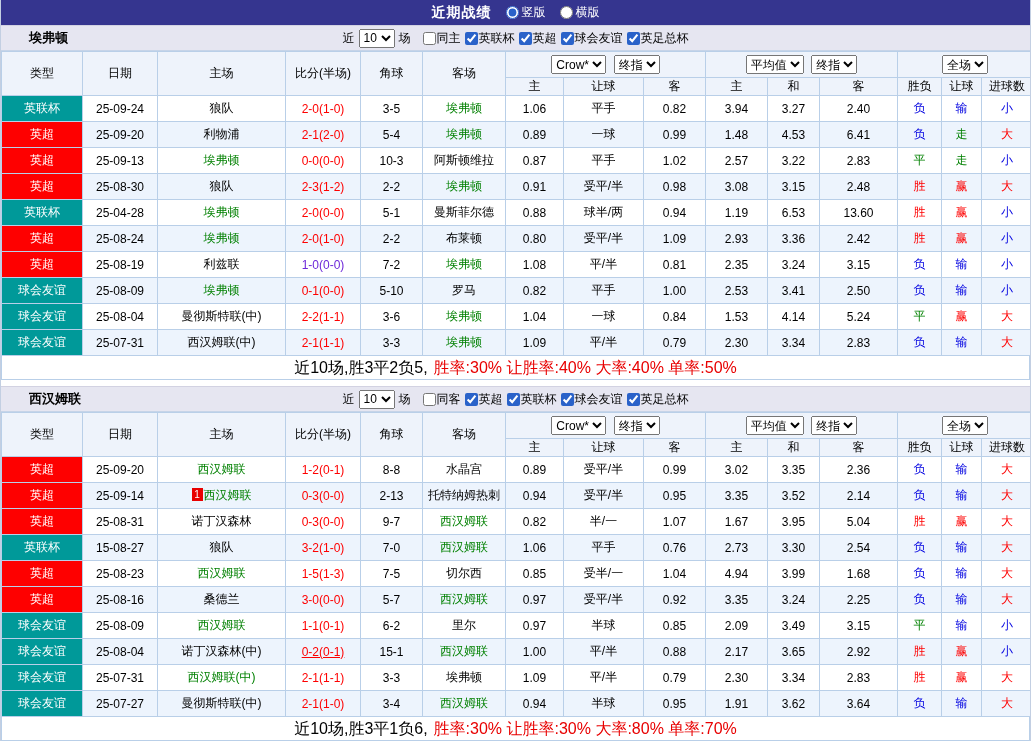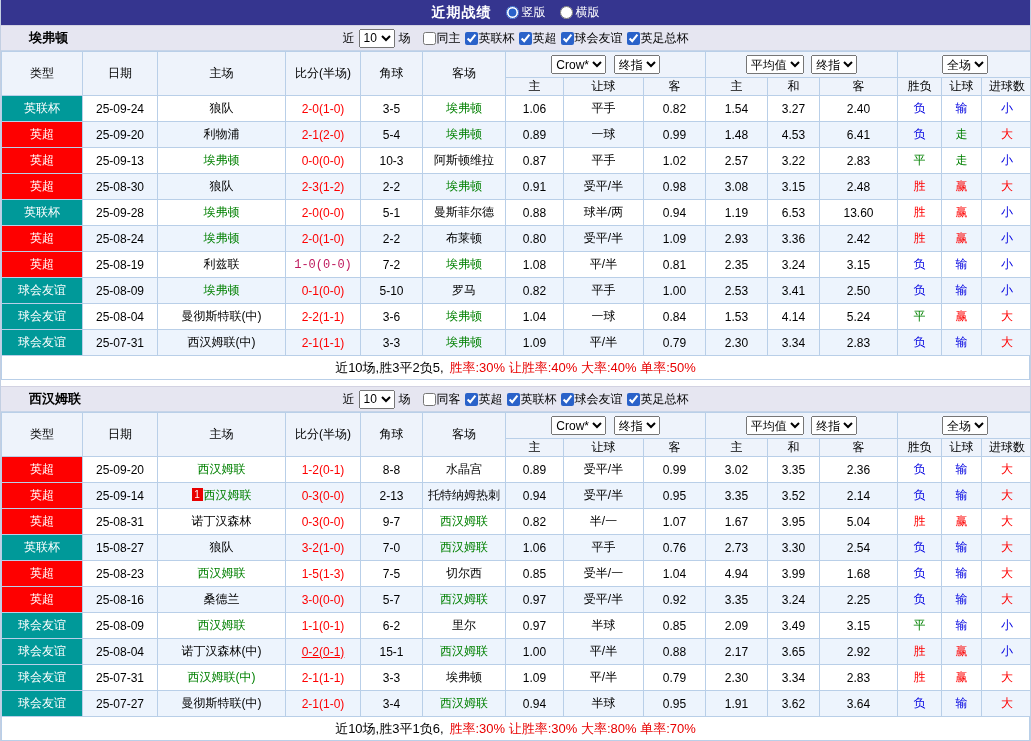--- a/index.html
+++ b/index.html
@@ -44,21 +44,21 @@
   .grid tbody td { height: 26px; background: #fff; }
   .grid tbody tr:nth-child(even) td { background: #edf4fd; }
   .grid tbody td.badge { color: #fff; }
   .card-badge {
     display: inline-block; background: #e80000; color: #fff;
     font-size: 10px; line-height: 13px; min-width: 11px; height: 13px;
     padding: 0 1px; margin-right: 1px; vertical-align: 1px; text-align: center;
   }
 
   .summary {
-    flex: 0 0 24px; line-height: 23px; text-align: center; font-size: 13px;
+    flex: 0 0 24px; line-height: 23px; text-align: center; font-size: 16px;
     border: 1px solid #b9cfe8; border-top: none; background: #fff; color: #000;
   }
   .summary .rates { color: #e80000; margin-left: 6px; }
 
   .section-gap { flex: 0 0 6px; background: #fff; }
 </style>
 </head>
 <body>
 
 <div class="page">
@@ -158,21 +158,21 @@
         <tr>
           <td class="badge" style="background-color: rgb(0, 153, 153); color: rgb(255, 255, 255);">英联杯</td>
           <td>25-09-24</td>
           <td><span>狼队</span></td>
           <td style="color: rgb(254, 0, 0);">2-0(1-0)</td>
           <td>3-5</td>
           <td><span style="color: rgb(0, 128, 0);">埃弗顿</span></td>
           <td>1.06</td>
           <td>平手</td>
           <td>0.82</td>
-          <td>1.54</td>
+          <td>3.94</td>
           <td>3.27</td>
           <td>2.40</td>
           <td style="color: rgb(0, 0, 224);">负</td>
           <td style="color: rgb(0, 0, 224);">输</td>
           <td style="color: rgb(0, 0, 224);">小</td>
         </tr>
         <tr>
           <td class="badge" style="background-color: rgb(254, 0, 0); color: rgb(255, 255, 255);">英超</td>
           <td>25-09-20</td>
           <td><span>利物浦</span></td>
@@ -218,21 +218,21 @@
           <td>0.98</td>
           <td>3.08</td>
           <td>3.15</td>
           <td>2.48</td>
           <td style="color: rgb(254, 0, 0);">胜</td>
           <td style="color: rgb(254, 0, 0);">赢</td>
           <td style="color: rgb(254, 0, 0);">大</td>
         </tr>
         <tr>
           <td class="badge" style="background-color: rgb(0, 153, 153); color: rgb(255, 255, 255);">英联杯</td>
-          <td>25-09-28</td>
+          <td>25-04-28</td>
           <td><span style="color: rgb(0, 128, 0);">埃弗顿</span></td>
           <td style="color: rgb(254, 0, 0); margin-top: 20px;">2-0(0-0)</td>
           <td>5-1</td>
           <td><span>曼斯菲尔德</span></td>
           <td>0.88</td>
           <td>球半/两</td>
           <td>0.94</td>
           <td>1.19</td>
           <td>6.53</td>
           <td>13.60</td>
@@ -254,21 +254,21 @@
           <td>3.36</td>
           <td>2.42</td>
           <td style="color: rgb(254, 0, 0);">胜</td>
           <td style="color: rgb(254, 0, 0);">赢</td>
           <td style="color: rgb(0, 0, 224);">小</td>
         </tr>
         <tr>
           <td class="badge" style="background-color: rgb(254, 0, 0); color: rgb(255, 255, 255);">英超</td>
           <td>25-08-19</td>
           <td><span>利兹联</span></td>
-          <td style="color: #be185d; font-family: Liberation Mono, monospace;">1-0(0-0)</td>
+          <td style="color: #6d28d9;">1-0(0-0)</td>
           <td>7-2</td>
           <td><span style="color: rgb(0, 128, 0);">埃弗顿</span></td>
           <td>1.08</td>
           <td>平/半</td>
           <td>0.81</td>
           <td>2.35</td>
           <td>3.24</td>
           <td>3.15</td>
           <td style="color: rgb(0, 0, 224);">负</td>
           <td style="color: rgb(0, 0, 224);">输</td>

